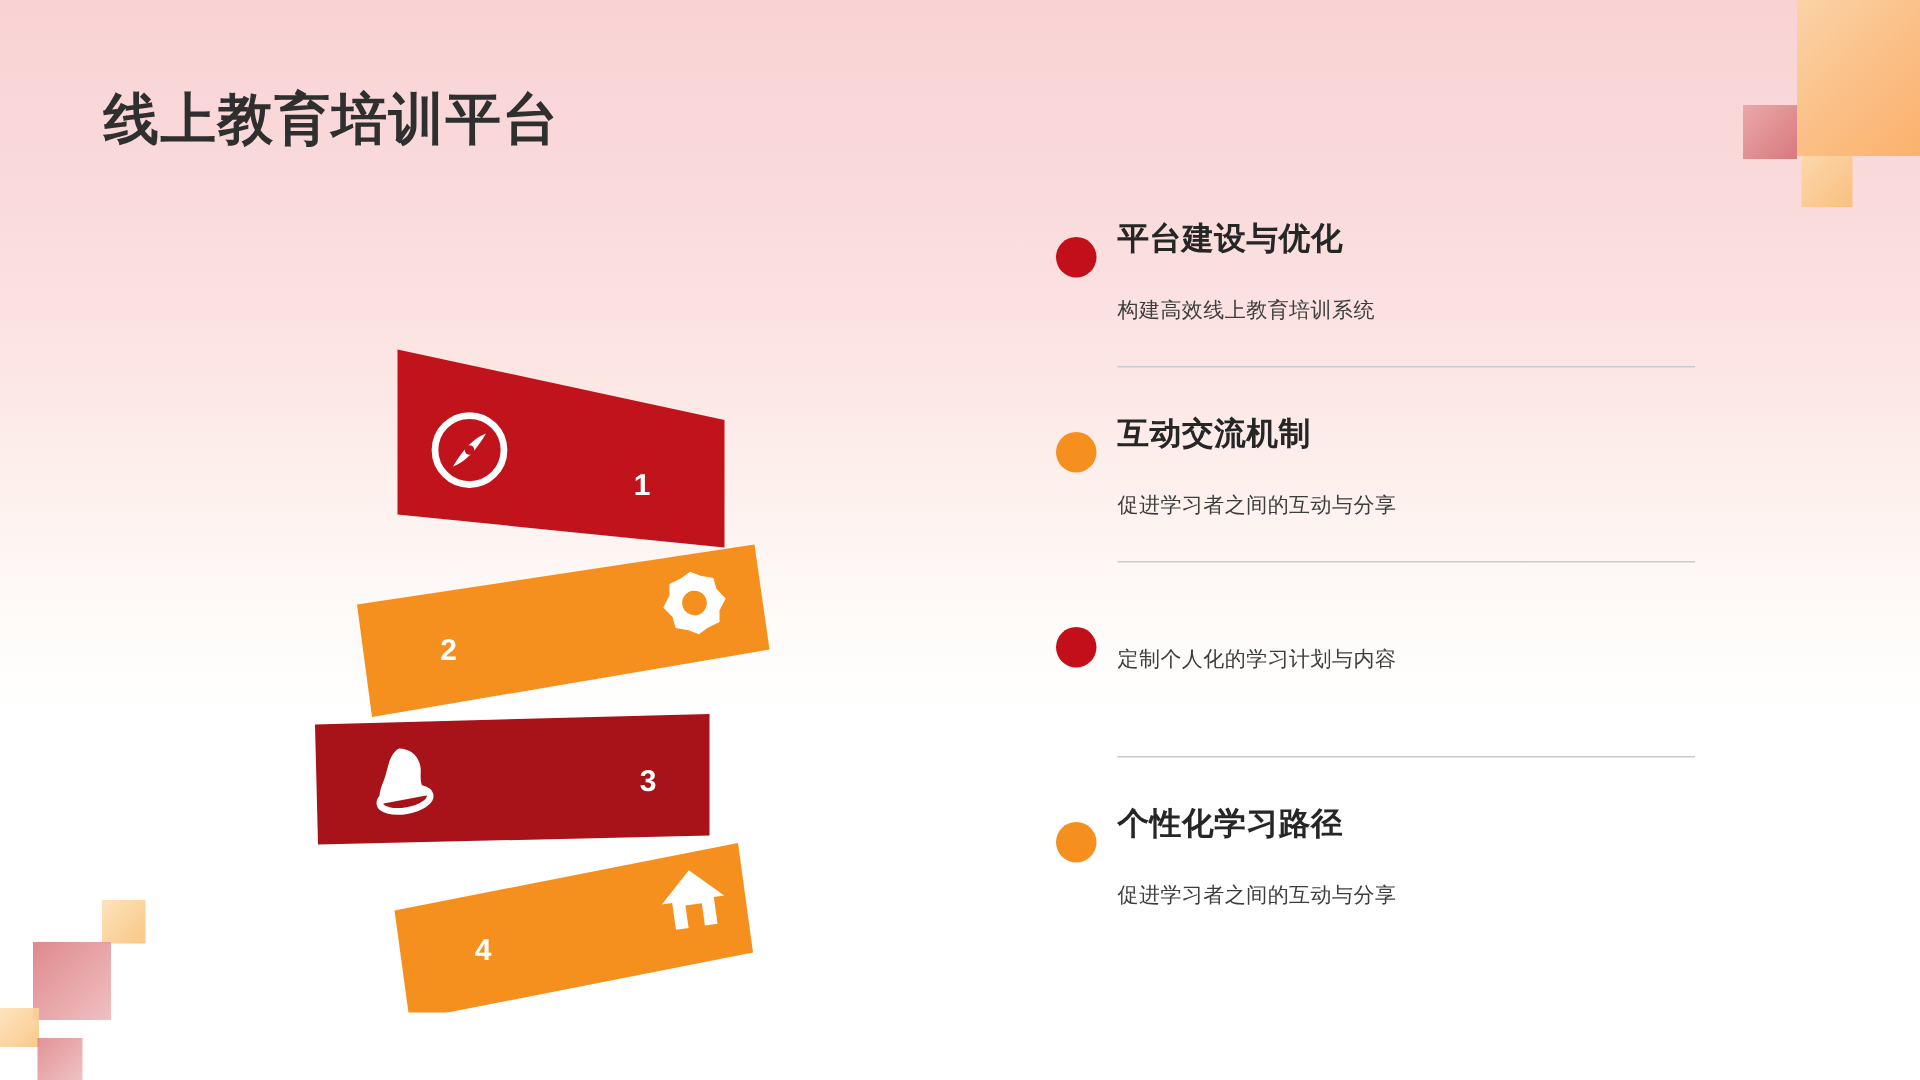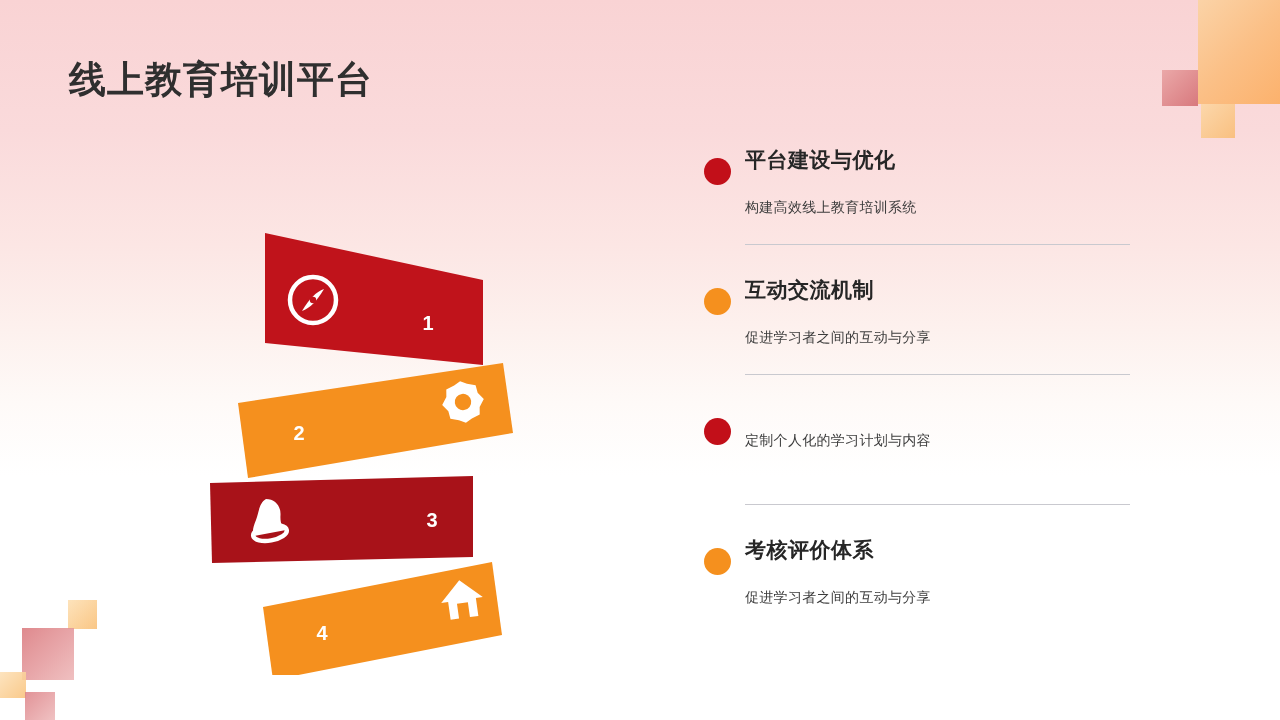--- a/index.html
+++ b/index.html
@@ -179,20 +179,20 @@
       <div class="bullet red"></div>
       <div class="itx">
         <div class="id">定制个人化的学习计划与内容</div>
       </div>
       <div class="divider"></div>
     </div>
 
     <div class="item">
       <div class="bullet orange"></div>
       <div class="itx">
-        <div class="ih">考核评价体系</div>
+        <div class="ih">个性化学习路径</div>
         <div class="id">促进学习者之间的互动与分享</div>
       </div>
 
     </div>
 
   </div>
 </div>
 
 </body></html>

